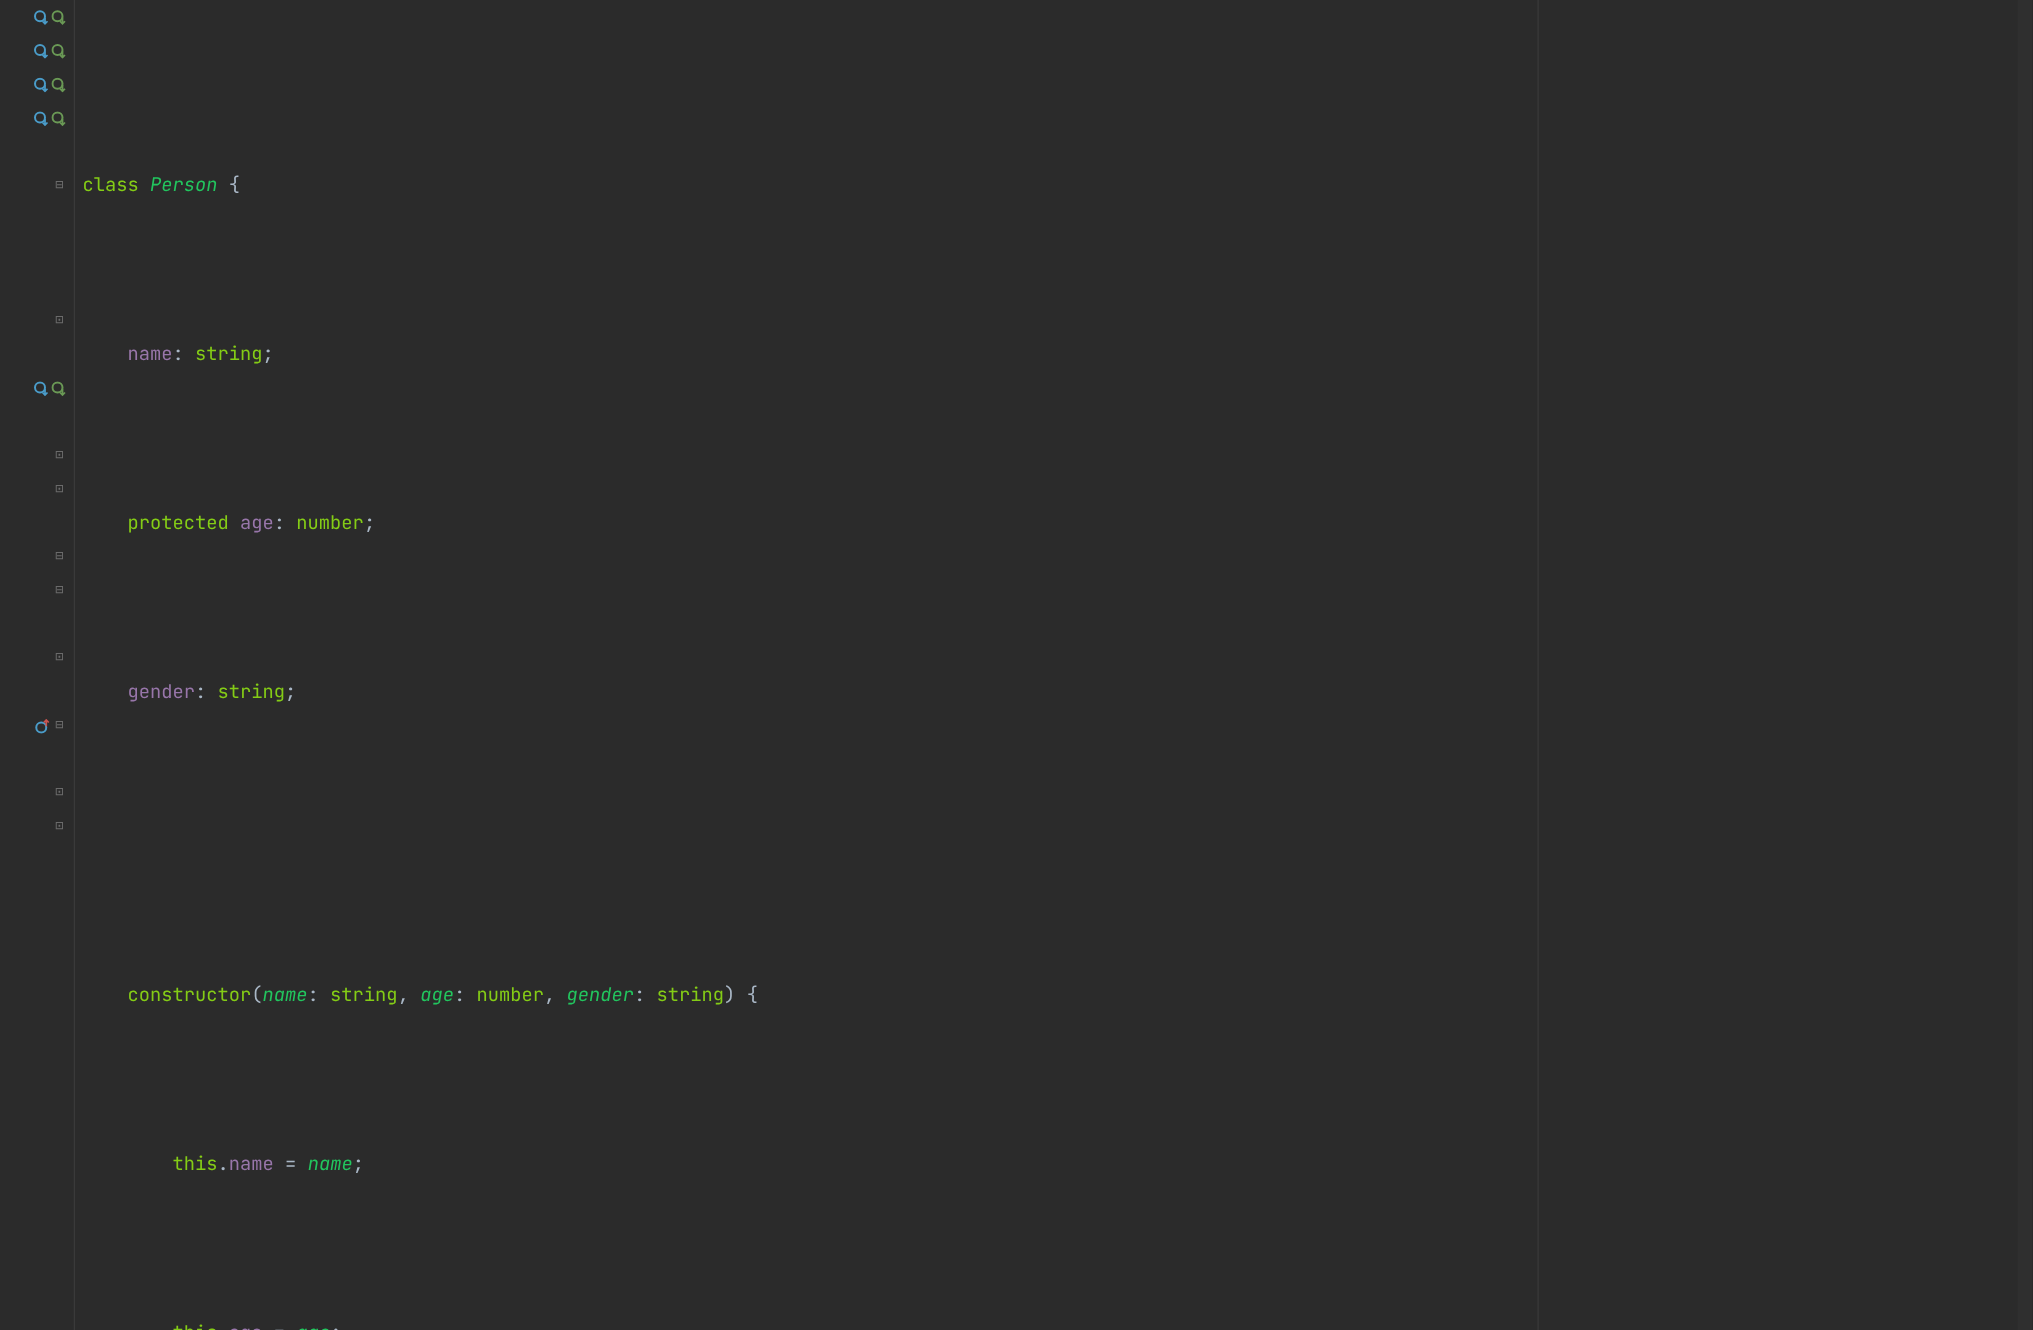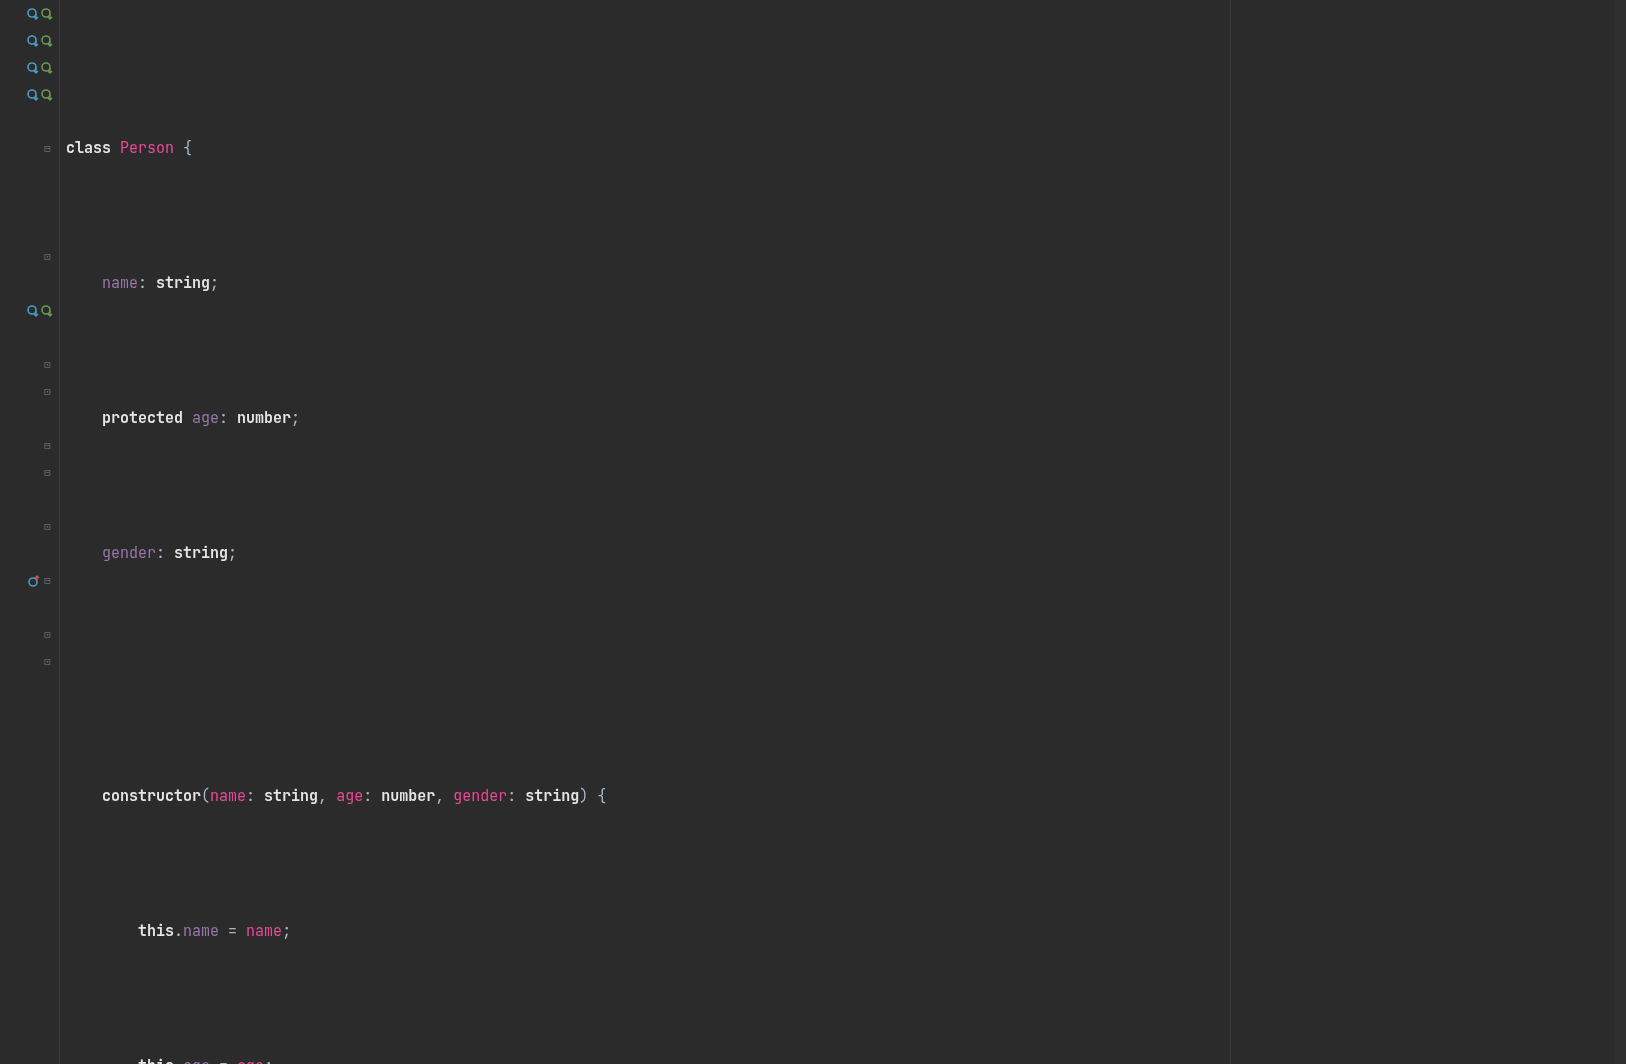--- a/index.html
+++ b/index.html
@@ -39,23 +39,23 @@
     padding-left: 6px;
     position: relative;
     white-space: pre;
   }
   .line {
     height: 27px;
     display: flex;
     align-items: center;
     position: relative;
   }
-  .kw { color: #e5e5e5; font-weight: bold; }
+  .kw { color: #84cc16; }
   .prop { color: #9876aa; }
-  .plain { color: #ec4899; }
+  .plain { color: #22c55e; font-style: italic; }
   .punct { color: #a9b7c6; }
   .ruler {
     position: absolute;
     top: 0;
     bottom: 0;
     left: 1170px;
     width: 1px;
     background: #3a3a3a;
   }
   

